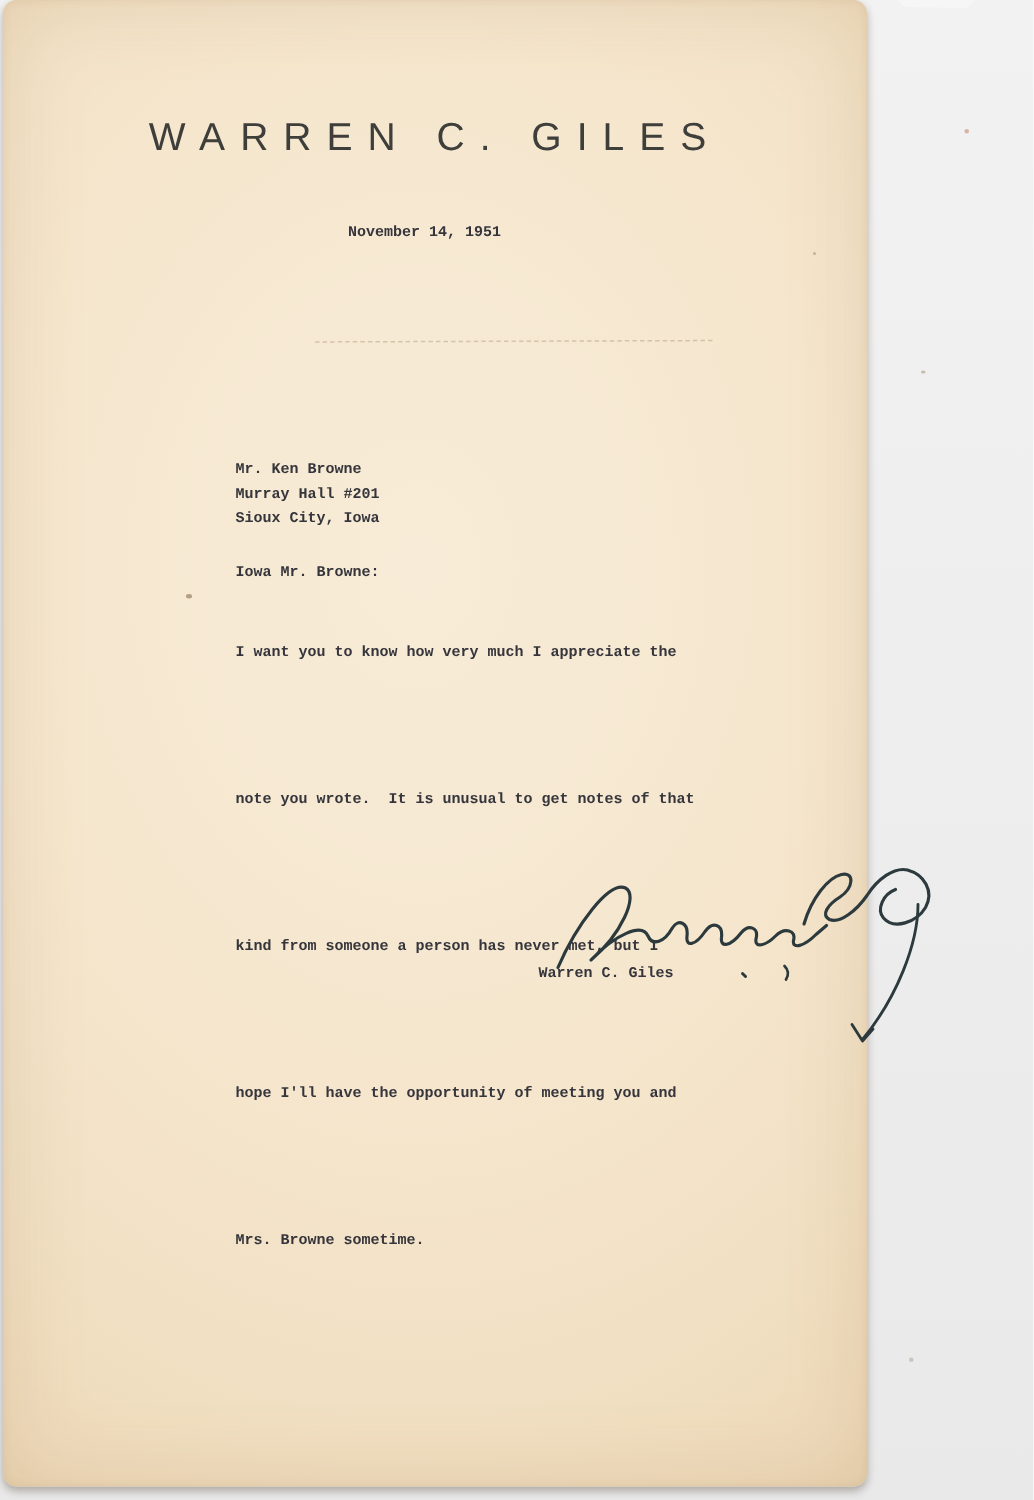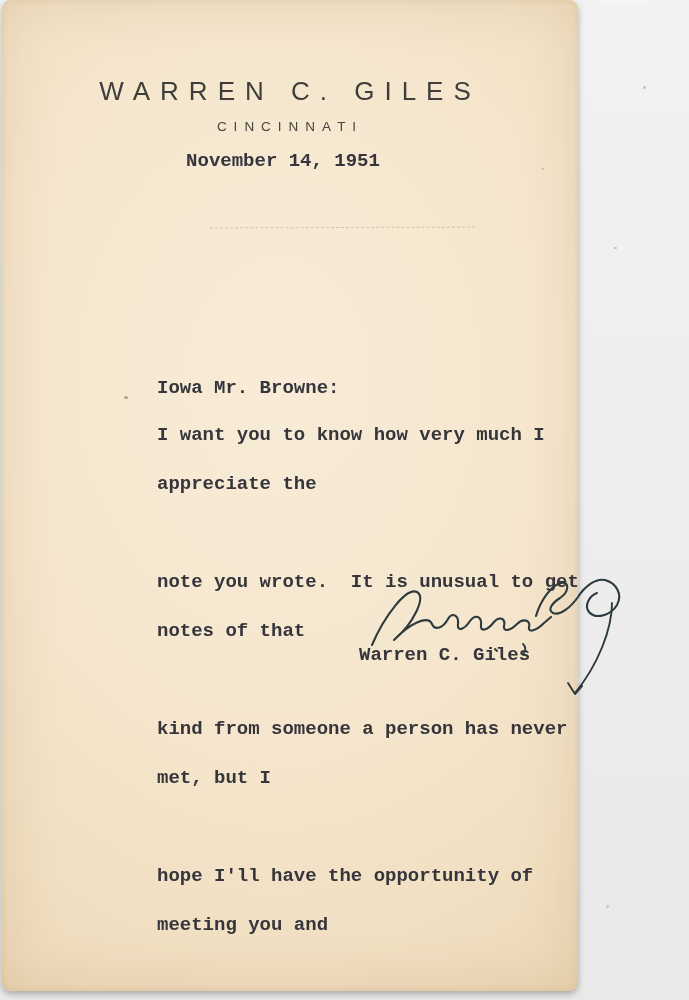--- a/index.html
+++ b/index.html
@@ -45,21 +45,21 @@
     position: absolute;
     left: 0; right: 0; top: 119px;
     text-align: center;
     font-size: 13.5px;
     letter-spacing: 7px;
     color: #45453f;
   }
   .type {
     font-family: "Liberation Mono", "DejaVu Sans Mono", monospace;
     color: #35353b;
-    font-size: 19px;
+    font-size: 10px;
   }
   .date-line {
     position: absolute;
     left: 0; right: 14px; top: 150px;
     text-align: center;
     font-weight: bold;
   }
   .recipient {
     position: absolute;
     left: 155px; top: 306px;
@@ -118,26 +118,28 @@
     transform: rotate(1deg);
   }
 </style>
 </head>
 <body>
 
 <div class="scene">
   <div class="paper">
 
     <div class="lh-name">WARREN C. GILES</div>
-    <div class="lh-city">CINCINNATI</div>
 
     <div class="type date-line">November 14, 1951</div>
 
     <div class="crease"></div>
 
+    <div class="type recipient">Mr. Ken Browne
+Murray Hall #201
+Sioux City, Iowa</div>
 
     <div class="type salutation">Iowa Mr. Browne:</div>
 
     <div class="type body-text">I want you to know how very much I appreciate the
 
 note you wrote.  It is unusual to get notes of that
 
 kind from someone a person has never met, but I
 
 hope I'll have the opportunity of meeting you and

